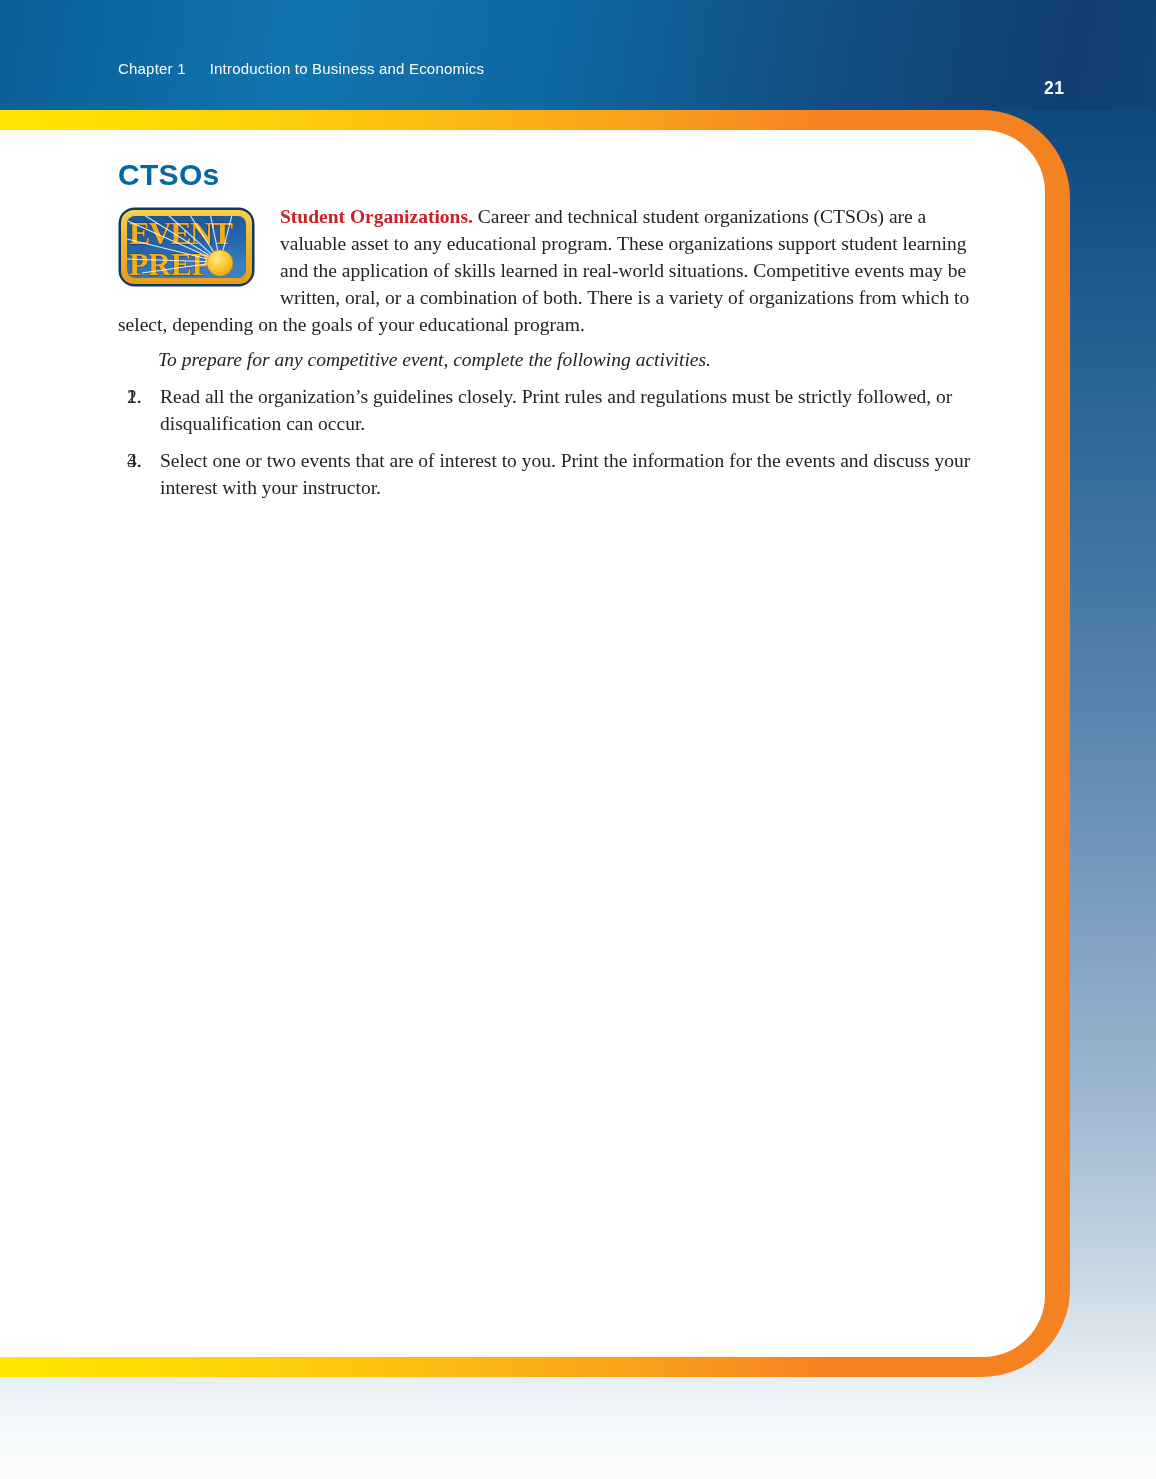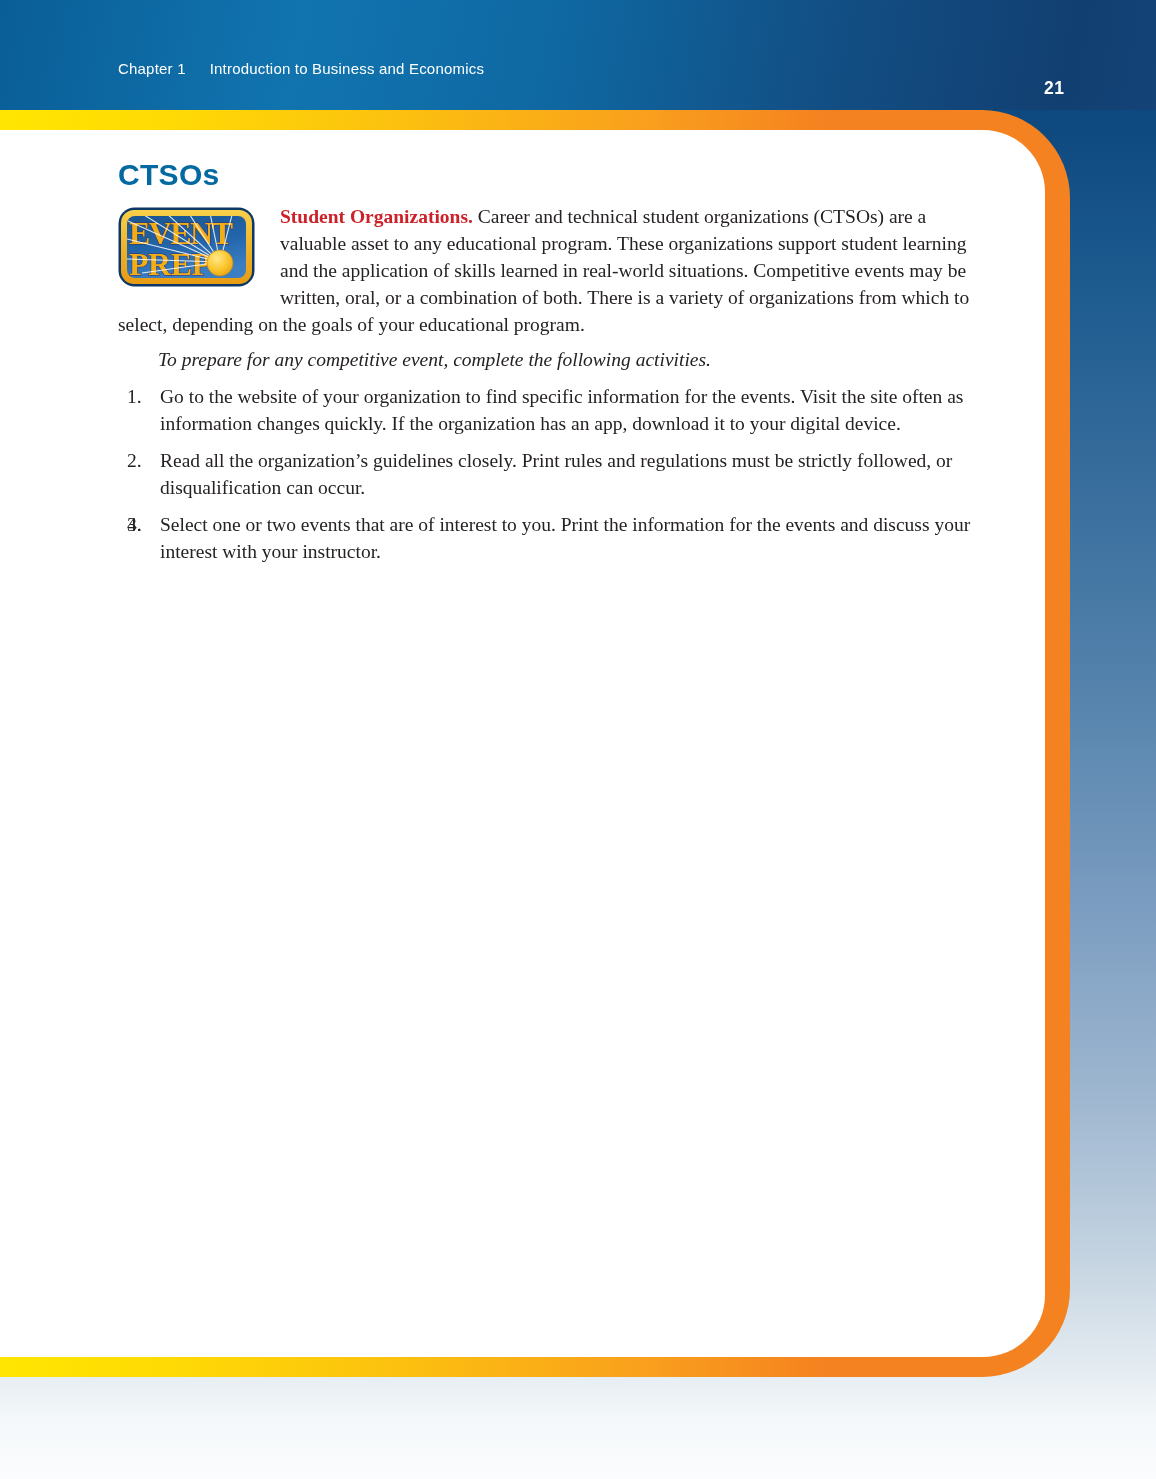--- a/index.html
+++ b/index.html
@@ -209,21 +209,20 @@
         </svg>
 
         <p><span class="lead-red">Student Organizations.</span> <span>Career and technical student organizations (CTSOs) are a valuable asset to any educational program. These organizations support student learning and the application of skills learned in real-world situations. Competitive events may be written, oral, or a combination of both. There is a variety of organizations from which to select, depending on the goals of your educational program.</span></p>
 
         <p class="prepare-line">To prepare for any competitive event, complete the following activities.</p>
       </div>
 
       <div class="activities">
         <div class="activity-item">
           <span class="activity-num">1.</span>
-          <span>Go to the website of your organization to find specific information for the events. Visit the site often as information changes quickly. If the organization has an app, download it to your digital device.</span>
         </div>
         <div class="activity-item">
           <span class="activity-num">2.</span>
           <span>Read all the organization’s guidelines closely. Print rules and regulations must be strictly followed, or disqualification can occur.</span>
         </div>
         <div class="activity-item">
           <span class="activity-num">3.</span>
         </div>
         <div class="activity-item">
           <span class="activity-num">4.</span>

